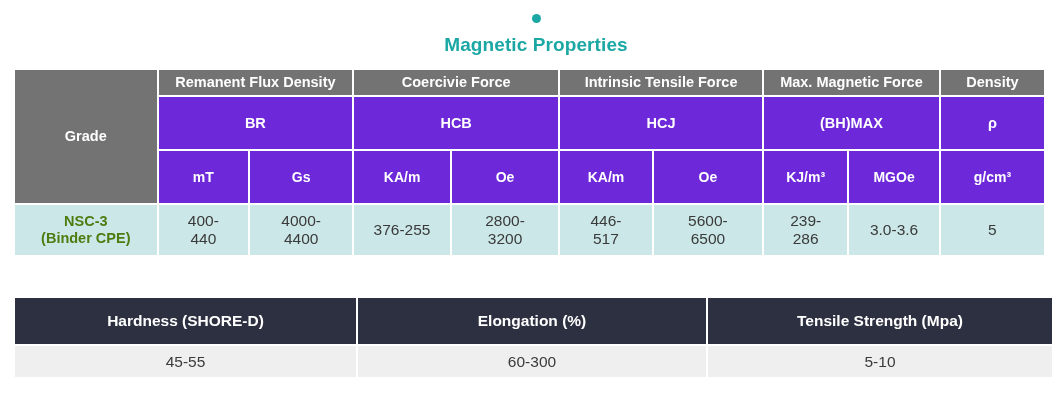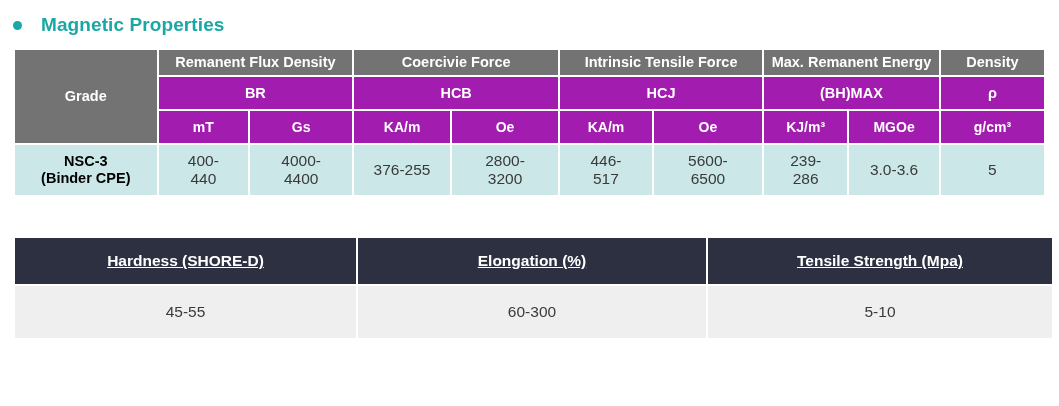--- a/index.html
+++ b/index.html
@@ -18,26 +18,27 @@
     position: relative;
     width: 1059px;
     height: 406px;
     box-sizing: border-box;
   }
 
   
   .section-heading {
     display: flex;
     align-items: center;
-    gap: 19px;
+    gap: 11px;
     padding-left: 13px;
     font-size: 19px;
     font-weight: bold;
     color: #1ba8a4;
     letter-spacing: 0.1px;
+    flex-direction: column;
   }
   .bullet {
     width: 9px;
     height: 9px;
     border-radius: 50%;
     background: #1ba8a4;
     flex: 0 0 auto;
     display: block;
   }
 
@@ -61,35 +62,35 @@
     background: #737373;
     color: #ffffff;
     font-size: 14.5px;
     font-weight: bold;
     text-align: center;
     line-height: 1.18;
     vertical-align: middle;
     padding: 4px 3px;
   }
   .h-teal {
-    background: #a21caf;
+    background: #6d28d9;
     color: #ffffff;
     font-size: 14.5px;
     font-weight: bold;
     text-align: center;
     vertical-align: middle;
-    padding: 8px 3px;
+    padding: 18px 3px;
   }
   .h-teal.sub {
     font-size: 14px;
     margin-top: 41px;
   }
   .cell-grade {
     background: #cbe7e8;
-    color: #000000;
+    color: #4d7c0f;
     font-size: 14.5px;
     font-weight: bold;
     text-align: center;
     line-height: 1.2;
     vertical-align: middle;
     padding: 7px 3px;
   }
   .cell-val {
     background: #cbe7e8;
     color: #3a3a3a;
@@ -108,29 +109,28 @@
     table-layout: fixed;
   }
   .p-head {
     background: #2c3040;
     color: #ffffff;
     font-size: 15.5px;
     font-weight: bold;
     text-align: center;
     vertical-align: middle;
     height: 46px;
-    text-decoration: underline;
   }
   .p-cell {
     background: #efefef;
     color: #3a3a3a;
     font-size: 15.5px;
     text-align: center;
     vertical-align: middle;
-    height: 52px;
+    height: 31px;
   }
 
   .spacer-1 { height: 14px; }
   .spacer-2 { height: 12px; }
   .spacer-3 { height: 27px; }
   .spacer-4 { height: 12px; }
 </style>
 </head>
 <body>
 
@@ -158,21 +158,21 @@
         <col style="width:80px">
           <col style="width:86px">
         <col style="width:99px">
       </colgroup>
       <tbody>
         <tr>
           <td class="h-dark" rowspan="3">Grade</td>
           <td class="h-dark" colspan="2">Remanent Flux Density</td>
           <td class="h-dark" colspan="2">Coercivie Force</td>
           <td class="h-dark" colspan="2">Intrinsic Tensile Force</td>
-          <td class="h-dark" colspan="2">Max. Remanent Energy</td>
+          <td class="h-dark" colspan="2">Max. Magnetic Force</td>
           <td class="h-dark">Density</td>
         </tr>
         <tr>
           <td class="h-teal" colspan="2">BR</td>
           <td class="h-teal" colspan="2">HCB</td>
           <td class="h-teal" colspan="2">HCJ</td>
           <td class="h-teal" colspan="2">(BH)MAX</td>
           <td class="h-teal">ρ</td>
         </tr>
         <tr>

